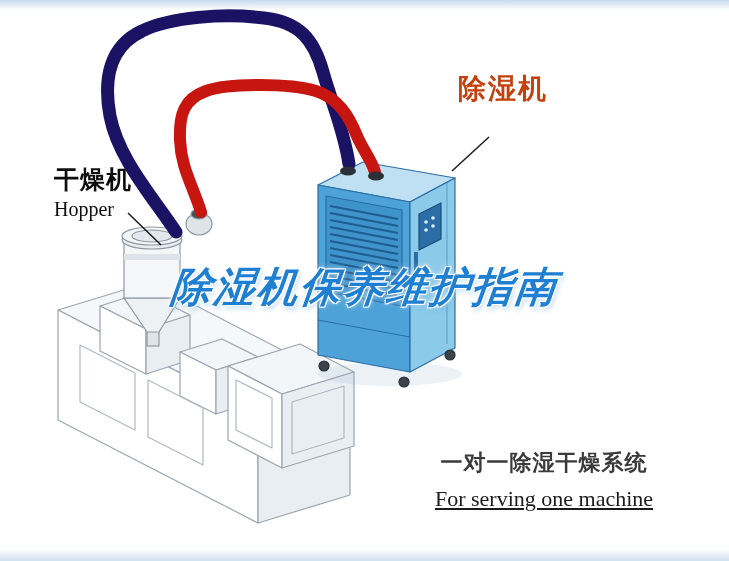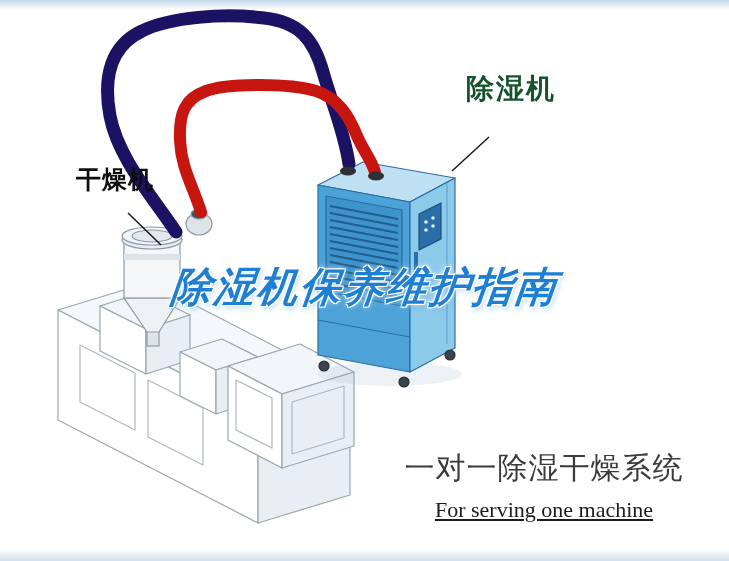--- a/index.html
+++ b/index.html
@@ -6,39 +6,39 @@
   .stage{
     position:relative;width:729px;height:561px;overflow:hidden;background:#ffffff;
     font-family:"Liberation Sans",sans-serif;
   }
   .edge-top{position:absolute;top:0;left:0;right:0;height:10px;
     background:linear-gradient(to bottom,#c6daec,rgba(255,255,255,0));}
   .edge-bottom{position:absolute;bottom:0;left:0;right:0;height:12px;
     background:linear-gradient(to top,#cfe0ef,rgba(255,255,255,0));}
   svg.scene{position:absolute;left:0;top:0;width:729px;height:561px;}
 
-  .label-hopper{position:absolute;left:54px;top:166px;color:#0d0d0d;line-height:1.1;margin-left:22px;}
+  .label-hopper{position:absolute;left:54px;top:166px;color:#0d0d0d;line-height:1.1;}
   .label-hopper .cn{font-size:25px;font-weight:bold;letter-spacing:1px;}
   .label-hopper .en{font-family:"Liberation Serif",serif;font-size:20px;margin-top:4px;}
 
-  .label-dehum{position:absolute;left:436px;top:74px;width:150px;text-align:center;color:#14532d;line-height:1.1;}
+  .label-dehum{position:absolute;left:458px;top:74px;width:150px;text-align:left;color:#c2410c;line-height:1.1;}
   .label-dehum .cn{font-size:28px;font-weight:bold;letter-spacing:2px;}
   .label-dehum .en{font-family:"Liberation Serif",serif;font-size:22px;margin-top:5px;}
 
   .page-title{
     position:absolute;left:0;right:0;top:260px;text-align:center;
     font-size:41px;font-weight:bold;font-style:italic;letter-spacing:2px;
     color:var(--title_blue,#1e7fd3);
     transform:skewX(-6deg);
     text-shadow:-1px -1px 0 #fff,1px -1px 0 #fff,-1px 1px 0 #fff,1px 1px 0 #fff,
                 0 0 6px rgba(255,255,255,.95), 2px 3px 5px rgba(30,127,211,.35);
   }
 
   .caption{position:absolute;left:398px;top:448px;width:292px;text-align:center;}
-  .caption .cn{font-size:30px;font-weight:normal;letter-spacing:1px;color:var(--caption_gray,#3a3a3a);}
+  .caption .cn{font-size:22px;font-weight:bold;letter-spacing:1px;color:var(--caption_gray,#3a3a3a);}
   .caption .en{font-family:"Liberation Serif",serif;font-size:22px;color:#1b1b1b;margin-top:8px;text-decoration:underline;}
 
   .cab-top{fill:var(--cabinet_top,#bfe0f2);}
   .cab-front{fill:var(--cabinet_front,#4da3d8);}
   .cab-side{fill:var(--cabinet_side,#8ccae9);}
   .pipe-blue{stroke:var(--pipe_blue,#1b1263);}
   .pipe-red{stroke:var(--pipe_red,#c71510);}
 </style>
 </head>
 <body>
@@ -134,20 +134,21 @@
     </g>
 
     <g stroke="#1a1a1a" stroke-width="1.5">
       <path d="M128,213 L161,245"></path>
       <path d="M489,137 L452,171"></path>
     </g>
   </svg>
 
   <div class="label-hopper">
     <div class="cn">干燥机</div>
+    <div class="en">Hopper</div>
   </div>
 
   <div class="label-dehum">
     <div class="cn">除湿机</div>
   </div>
 
   <div class="page-title">除湿机保养维护指南</div>
 
   <div class="caption">
     <div class="cn">一对一除湿干燥系统</div>

